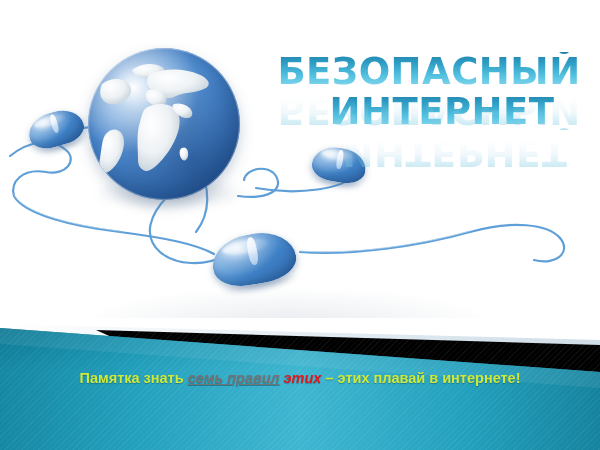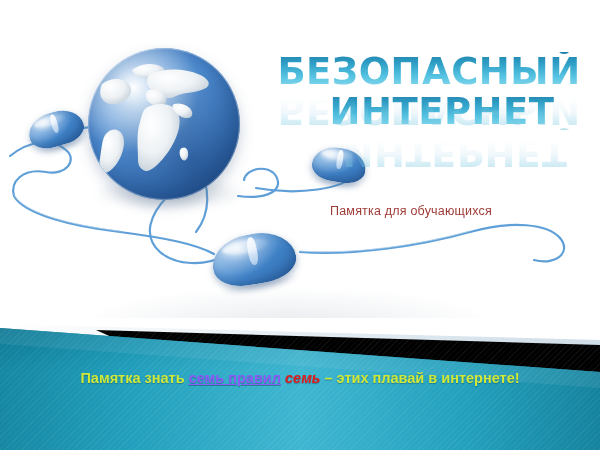--- a/index.html
+++ b/index.html
@@ -141,21 +141,21 @@
     text-align:center;
     font-family:"Liberation Sans","DejaVu Sans",sans-serif;
     font-weight:bold;
     font-size:14.5px;
     line-height:21px;
     color:#cfe93a;
     text-shadow:0 1px 1px rgba(0,40,60,.35);
     white-space:nowrap;
   }
   .em-rules{
-    color:#8b5cf6;font-weight:bold;
+    color:#737373;font-style:italic;font-weight:bold;
     text-decoration:underline;
   }
   .em-these{
     color:#e01b1b;font-style:italic;font-weight:bold;
   }
 </style>
 </head>
 <body>
 
 <div id="slide">
@@ -244,21 +244,20 @@
       <div class="gloss"></div>
     </div>
 
     <div class="title-block">
       <div class="reflection" id="refl-1">БЕЗОПАСНЫЙ</div>
       <div class="reflection" id="refl-2">ИНТЕРНЕТ</div>
       <div class="title-line l1">БЕЗОПАСНЫЙ</div>
       <div class="title-line l2">ИНТЕРНЕТ</div>
     </div>
 
-    <div class="subtitle">Памятка для обучающихся</div>
   </div>
 
   <div class="banner">
     <svg width="600" height="132" viewBox="0 0 600 132">
       <defs>
         <linearGradient id="tealGrad" x1="0" y1="0" x2="1" y2="0">
           <stop offset="0%" stop-color="#0d7b96"></stop>
           <stop offset="22%" stop-color="#1e9cb9"></stop>
           <stop offset="50%" stop-color="#47bcd6"></stop>
           <stop offset="78%" stop-color="#1e9cb9"></stop>
@@ -284,17 +283,17 @@
 
       <polygon points="0,10 600,54 600,132 0,132" fill="url(#tealVert)"></polygon>
       <polygon points="0,10 600,54 600,132 0,132" fill="url(#tealGrad)" opacity=".72"></polygon>
 
       <polygon points="0,10 600,54 600,70 0,26" fill="#ffffff" opacity=".07"></polygon>
     </svg>
 
     <div class="banner-texture"></div>
 
     <div class="banner-text">
-      <div><span>Памятка знать </span><span class="em-rules">семь правил</span><span class="em-these"> семь</span><span> – этих плавай в интернете!</span></div>
+      <div><span>Памятка знать </span><span class="em-rules">семь правил</span><span class="em-these"> этих</span><span> – этих плавай в интернете!</span></div>
     </div>
   </div>
 
 </div>
 
 </body></html>

